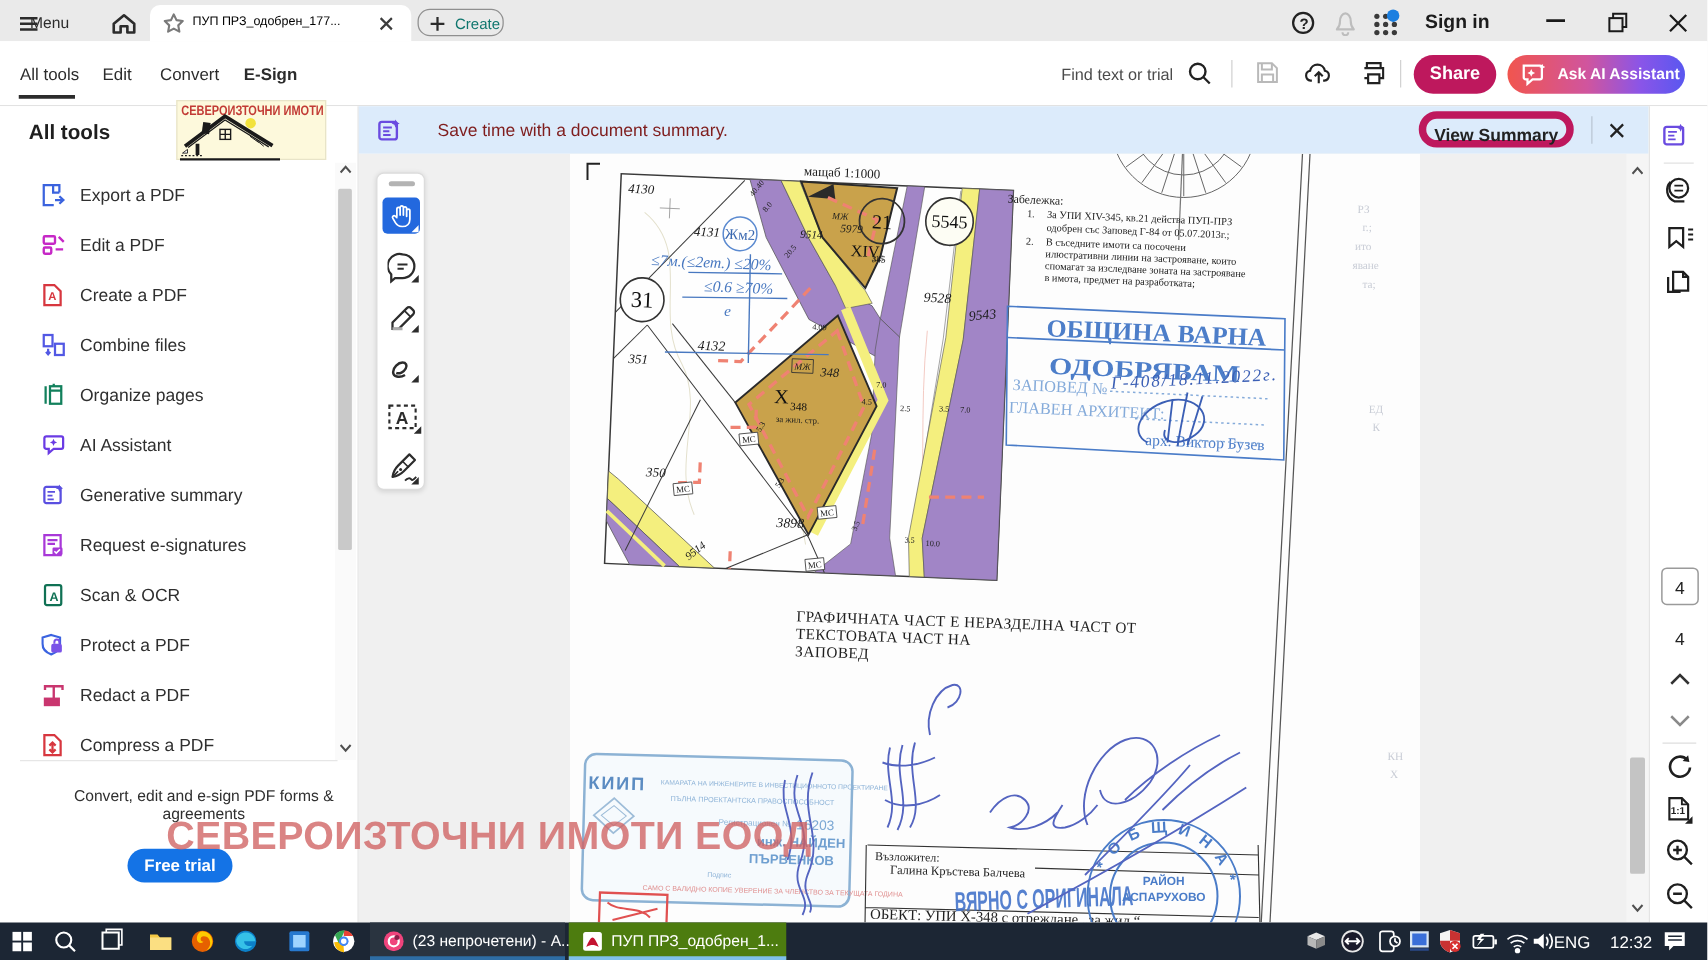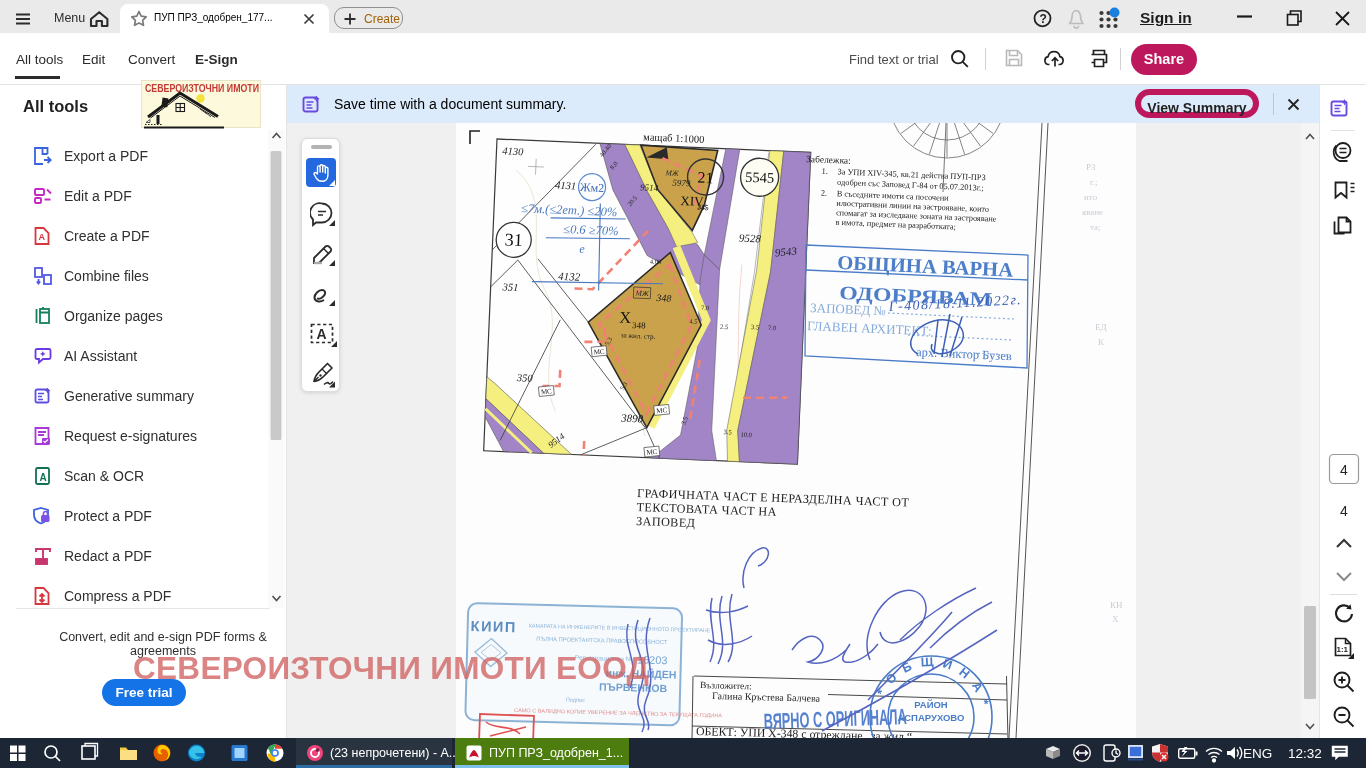--- a/index.html
+++ b/index.html
@@ -4,21 +4,21 @@
 <style>
   * { margin:0; padding:0; box-sizing:border-box; }
   html,body { width:1366px; height:768px; overflow:hidden; font-family:"Liberation Sans", sans-serif; background:#fff; }
   .abs { position:absolute; }
   #stage { position:relative; width:1366px; height:768px; }
 
   
   #titlebar { left:0; top:0; width:1366px; height:33px; background:#eaeaea; }
   #tab { left:120px; top:4px; width:209px; height:29px; background:#fff; border-radius:8px 8px 0 0; }
   .tabtitle { left:34px; top:8px; font-size:10px; color:#000000; }
-  #createbtn { left:334px; top:7px; width:69px; height:22px; border:1px solid #8f8f8f; border-radius:10px; color:#a16207; font-size:12px; }
+  #createbtn { left:334px; top:7px; width:69px; height:22px; border:1px solid #8f8f8f; border-radius:10px; color:#0f766e; font-size:12px; }
 
   
   #toolbar { left:0; top:33px; width:1366px; height:52px; background:#fff; border-bottom:1px solid #e2e2e2; }
   .navitem { top:19px; font-size:13.5px; color:#2c2c2c; }
   #alltools-underline { left:15px; top:43px; width:45px; height:2.5px; background:#2c2c2c; }
   #sharebtn { left:1131px; top:11px; width:66px; height:31px; background:#be185d; border-radius:16px; color:#fff; font-weight:bold; font-size:14.5px; text-align:center; line-height:31px; }
   #askai { left:1206px; top:11px; width:142px; height:31px; border-radius:16px; background:linear-gradient(90deg,#f1554e 0%,#d0559e 45%,#8a55e8 75%,#5957f0 100%); color:#fff; font-weight:bold; font-size:12.5px; white-space:nowrap; }
 
   
   #leftpanel { left:0; top:85px; width:287px; height:653px; background:#fff; border-right:1px solid #e4e4e4; }
@@ -79,37 +79,37 @@
       </g>
       <circle cx="1114.5" cy="12.5" r="5" fill="#1b7fe0"></circle>
 
       <path d="M1237 16.5h15" stroke="#1a1a1a" stroke-width="2.2"></path>
       <g fill="none" stroke="#1a1a1a" stroke-width="1.6">
         <rect x="1287.5" y="14.5" width="10.5" height="10.5"></rect>
         <path d="M1290.5 14.5v-3.5h10.5v10.5h-3.5"></path>
       </g>
       <path d="M1336 12l13 13M1349 12l-13 13" stroke="#1a1a1a" stroke-width="1.8"></path>
     </svg>
-    <span class="abs" style="left:54px;top:11px;font-size:12.5px;color:#2c2c2c;">Menu</span>
+    <span class="abs" style="left:24px;top:11px;font-size:12.5px;color:#2c2c2c;">Menu</span>
     <div id="tab" class="abs">
       <svg class="abs" style="left:10px;top:6px" width="18" height="18" viewBox="0 0 18 18">
         <path d="M9 1.5l2.2 4.6 5 .7-3.6 3.5.9 5-4.5-2.4-4.5 2.4.9-5L1.8 6.8l5-.7z" fill="none" stroke="#7a7a7a" stroke-width="1.7" stroke-linejoin="round"></path>
       </svg>
       <span class="abs tabtitle">ПУП ПРЗ_одобрен_177...</span>
       <svg class="abs" style="left:183px;top:9px" width="12" height="12">
           <path d="M1.5 1.5l9 9M10.5 1.5l-9 9" stroke="#3c3c3c" stroke-width="1.7"></path>
         </svg>
     </div>
     <div id="createbtn" class="abs">
       <svg class="abs" style="left:9px;top:5px" width="12" height="12">
           <path d="M6 0.5v11M0.5 6h11" stroke="#2c2c2c" stroke-width="1.8"></path>
         </svg>
       <span class="abs" style="left:29px;top:4px;">Create</span>
     </div>
-    <span class="abs" style="left:1140px;top:9px;font-size:15.5px;font-weight:bold;color:#1c1c1c;text-decoration:underline;">Sign in</span>
+    <span class="abs" style="left:1140px;top:9px;font-size:15.5px;font-weight:bold;color:#1c1c1c;">Sign in</span>
   </div>
 
   <div id="toolbar" class="abs">
     <span class="abs navitem" style="left:16px;">All tools</span>
     <span class="abs navitem" style="left:82px;">Edit</span>
     <span class="abs navitem" style="left:128px;">Convert</span>
     <span class="abs navitem" style="left:195px;font-weight:bold;">E-Sign</span>
     <div id="alltools-underline" class="abs"></div>
     <span class="abs" style="left:849px;top:19px;font-size:13px;color:#4b4b4b;">Find text or trial</span>
     <svg class="abs" style="left:950px;top:16px" width="20" height="20" viewBox="0 0 20 20">
@@ -126,20 +126,28 @@
     <svg class="abs" style="left:1044px;top:17px" width="22" height="18" viewBox="0 0 22 18" fill="none" stroke="#222" stroke-width="1.7">
       <path d="M5.5 14.5h-1a4 4 0 0 1-.4-7.9 6 6 0 0 1 11.8 0 4 4 0 0 1-.4 7.9h-1"></path>
       <path d="M11 16.5v-8M7.8 11l3.2-3.2 3.2 3.2"></path>
     </svg>
 
     <svg class="abs" style="left:1089px;top:16px" width="20" height="19" viewBox="0 0 20 19" fill="none" stroke="#222" stroke-width="1.7">
       <path d="M4.5 5.5v-4h11v4M2.5 5.5h15v8h-3M5.5 10.5h9v7h-9zM2.5 13.5h3"></path>
     </svg>
     <div class="abs" style="left:1120px;top:15px;width:1px;height:22px;background:#d2d2d2;"></div>
     <div id="sharebtn" class="abs">Share</div>
+    <div id="askai" class="abs">
+      <svg class="abs" style="left:11px;top:6px" width="22" height="19" viewBox="0 0 22 19">
+        <path d="M2 2.5h13a1.5 1.5 0 0 1 1.5 1.5v8a1.5 1.5 0 0 1-1.5 1.5H9l-4 3.5v-3.5H3.5A1.5 1.5 0 0 1 2 12V4z" fill="none" stroke="#fff" stroke-width="1.8"></path>
+        <path d="M8 5.2l1 2.1 2.1 1-2.1 1-1 2.1-1-2.1-2.1-1 2.1-1z" fill="#fff"></path>
+        <path d="M16.8 1l.8 1.7 1.7.8-1.7.8-.8 1.7-.8-1.7-1.7-.8 1.7-.8z" fill="#fff"></path>
+      </svg>
+      <span class="abs" style="left:40px;top:8px;">Ask AI Assistant</span>
+    </div>
   </div>
 
   <div id="leftpanel" class="abs">
     <span class="abs" style="left:23px;top:12px;font-size:16.5px;font-weight:bold;color:#1f1f1f;">All tools</span>
     <div id="toolrows">
         <div class="abs toolrow" style="top:60px">
           <svg width="20" height="20" viewBox="0 0 20 20" style="position:absolute;left:0;top:1px">
             <g fill="none" stroke="#3b63de" stroke-width="1.8">
               <path d="M14.5 8V2H2v16h8"></path>
               <path d="M9.5 2v6h5"></path>
@@ -261,21 +269,21 @@
       <path d="M4.5 466l4 4.5 4-4.5" fill="none" stroke="#505050" stroke-width="1.6"></path>
     </svg>
   </div>
 
   <div id="notif" class="abs">
     <svg class="abs" style="left:15px;top:10px" width="20" height="19" viewBox="0 0 20 19">
       <rect x="1.5" y="2.5" width="14" height="14" rx="2" fill="none" stroke="#6a4be0" stroke-width="1.9"></rect>
       <path d="M4.5 7h7M4.5 10h5M4.5 13h6" stroke="#6a4be0" stroke-width="1.5"></path>
       <path d="M14.5 0.5l1 2.3 2.3 1-2.3 1-1 2.3-1-2.3-2.3-1 2.3-1z" fill="#6a4be0"></path>
     </svg>
-    <span class="abs" style="left:47px;top:11px;font-size:14px;color:#000000;">Save time with a document summary.</span>
+    <span class="abs" style="left:63px;top:11px;font-size:14px;color:#7f1d1d;">Save time with a document summary.</span>
     <div id="viewsummary" class="abs">View Summary</div>
     <div class="abs" style="left:986px;top:8px;width:1px;height:22px;background:#b9c6d4;"></div>
     <svg class="abs" style="left:1000px;top:13px" width="13" height="13">
         <path d="M1.5 1.5l10 10M11.5 1.5l-10 10" stroke="#222" stroke-width="1.8"></path>
       </svg>
   </div>
 
   <div id="docarea" class="abs">
     <div id="page" class="abs"></div>
     <svg id="docsvg" class="abs" style="left:0;top:0" width="1032" height="615" viewBox="287 123 1032 615">

